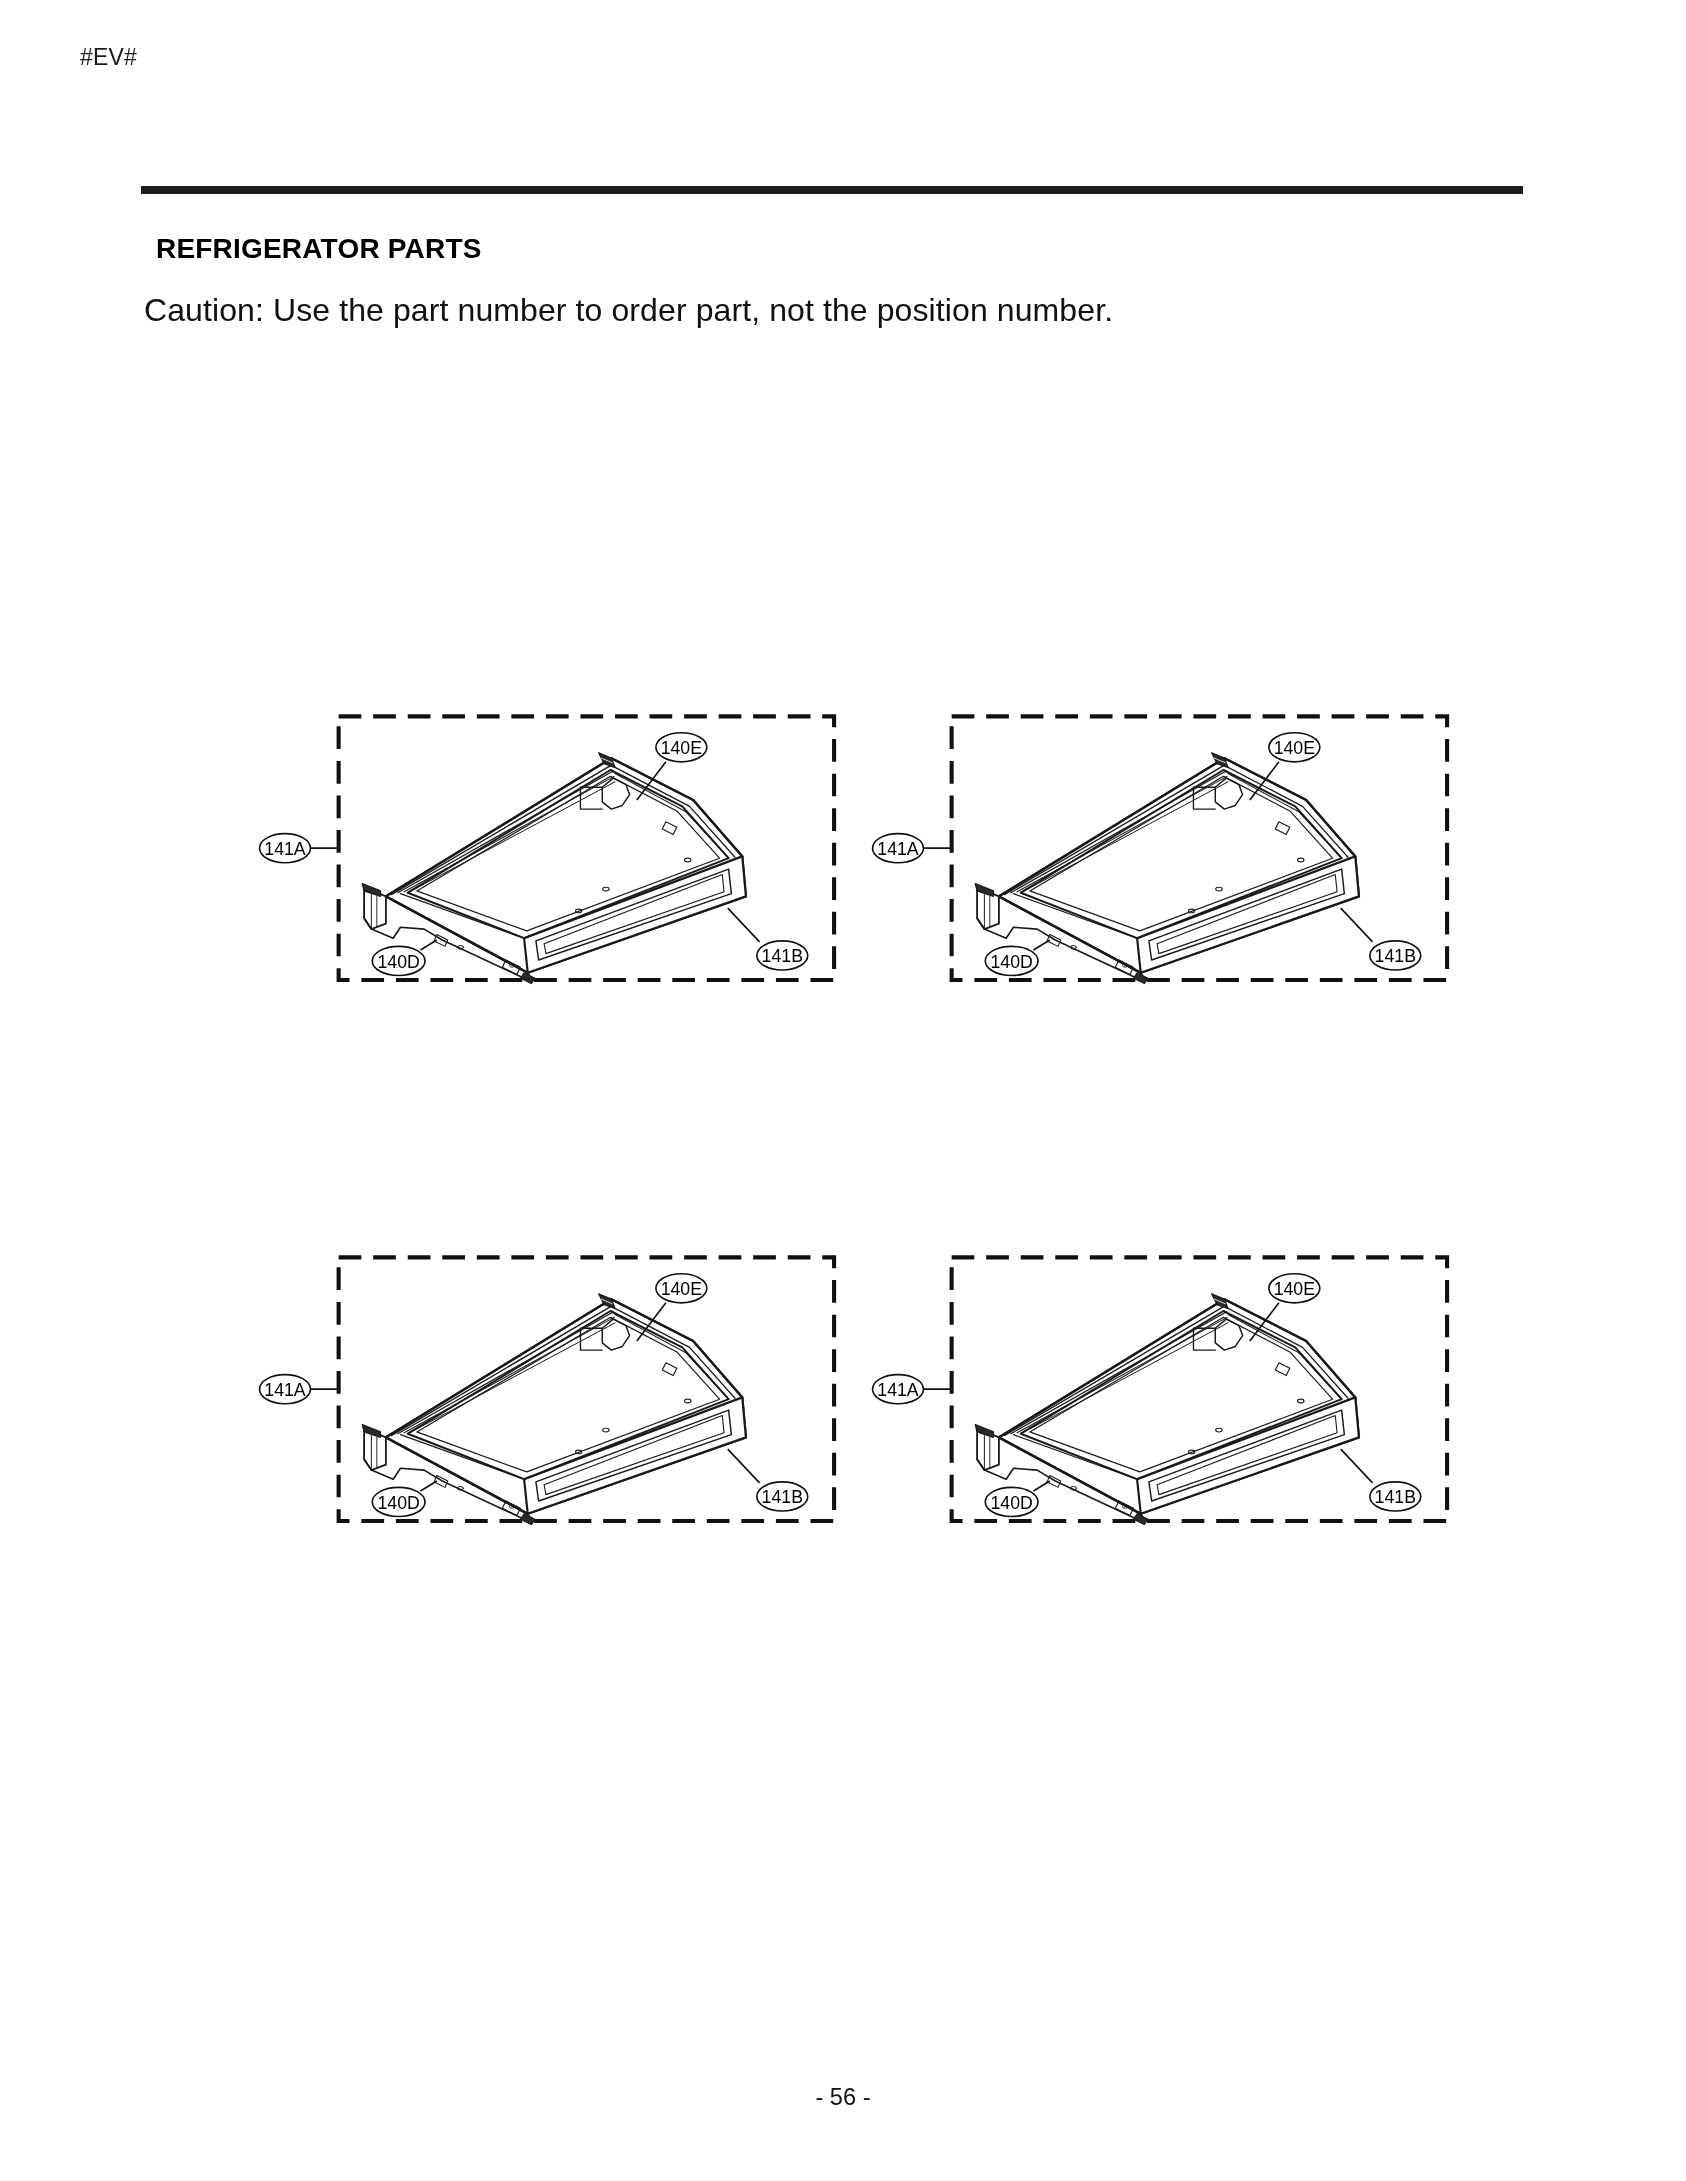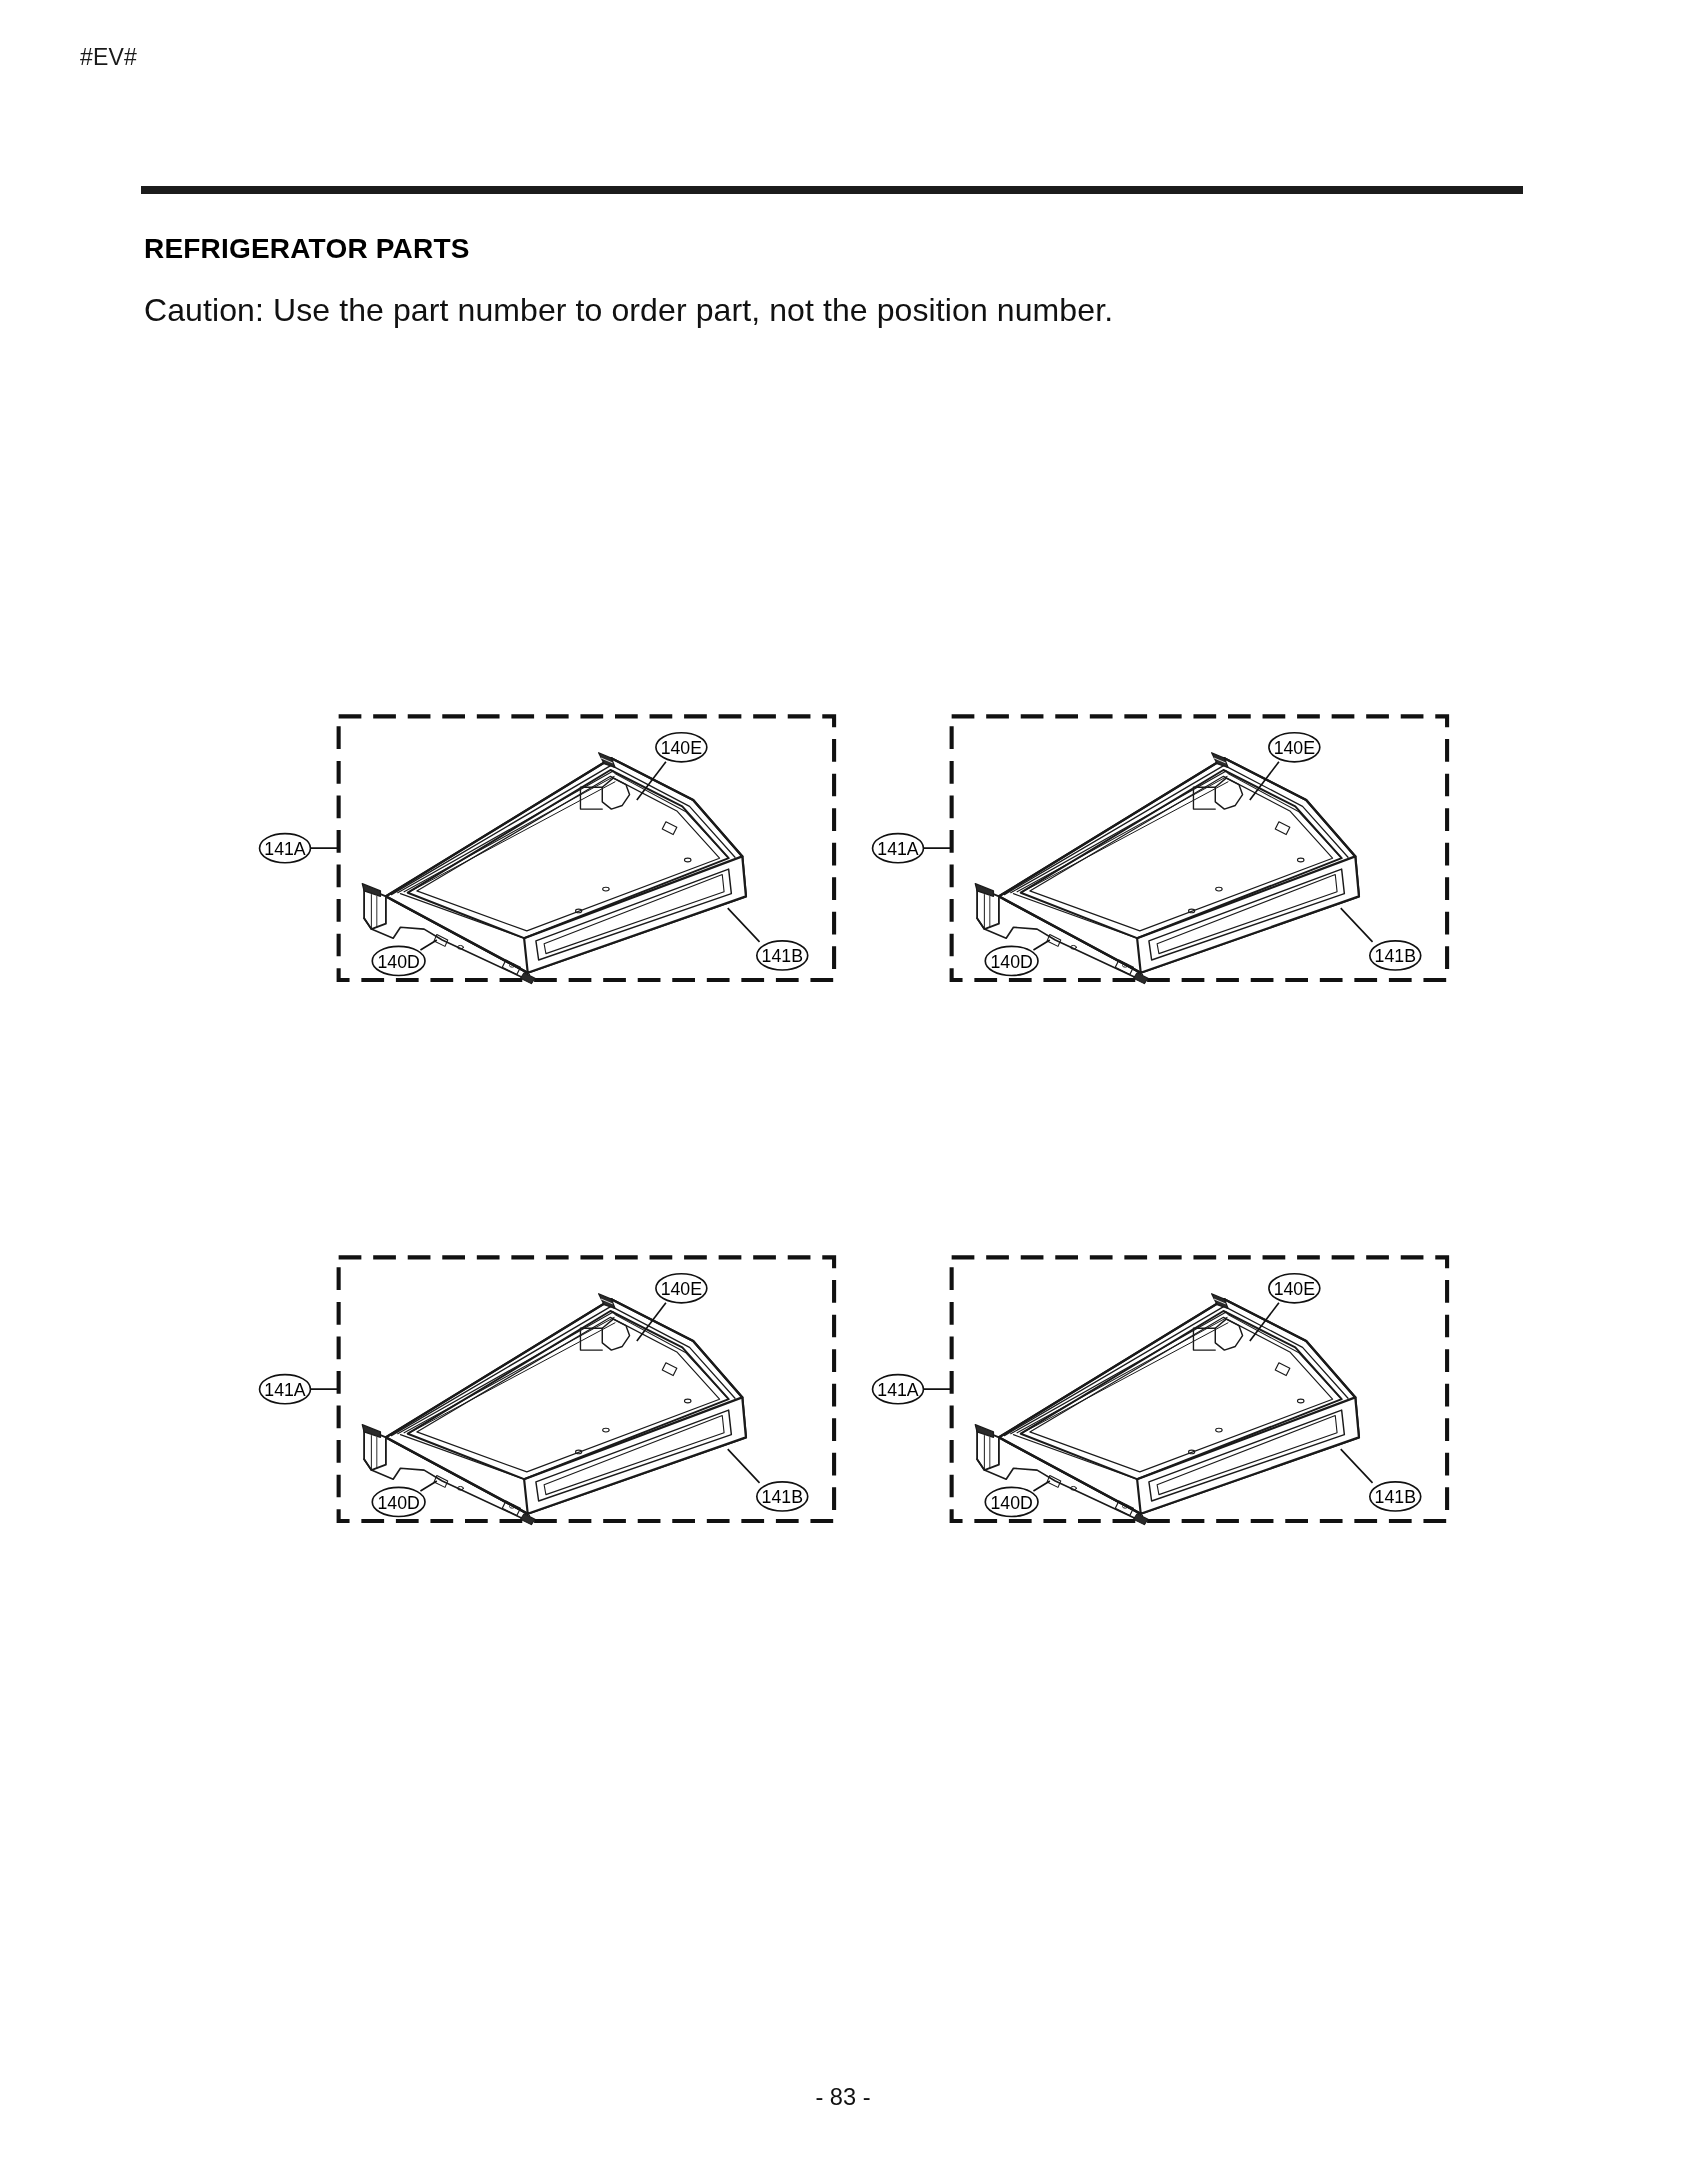--- a/index.html
+++ b/index.html
@@ -32,21 +32,21 @@
     position: absolute;
     left: 141px;
     top: 186px;
     width: 1382px;
     height: 8.2px;
     background: #1c1c1c;
   }
 
   .page-title {
     position: absolute;
-    left: 144px;
+    left: 156px;
     top: 214px;
     font-size: 28px;
     font-weight: bold;
     letter-spacing: 0.2px;
     color: #000;
   }
 
   .page-caution {
     position: absolute;
     left: 144px;
@@ -372,14 +372,14 @@
       <text class="calloutText" x="158" y="288">140D</text>
     </g>
     <g>
       <line x1="520" y1="229" x2="555" y2="266" stroke="#111" stroke-width="1.8"></line>
       <ellipse cx="580" cy="281" rx="28" ry="16" fill="#fff" stroke="#111" stroke-width="1.8"></ellipse>
       <text class="calloutText" x="580" y="282">141B</text>
     </g>
   </svg>
 </div>
 
-<div class="page-number">- 83 -</div>
+<div class="page-number">- 56 -</div>
 
 
 </body></html>

